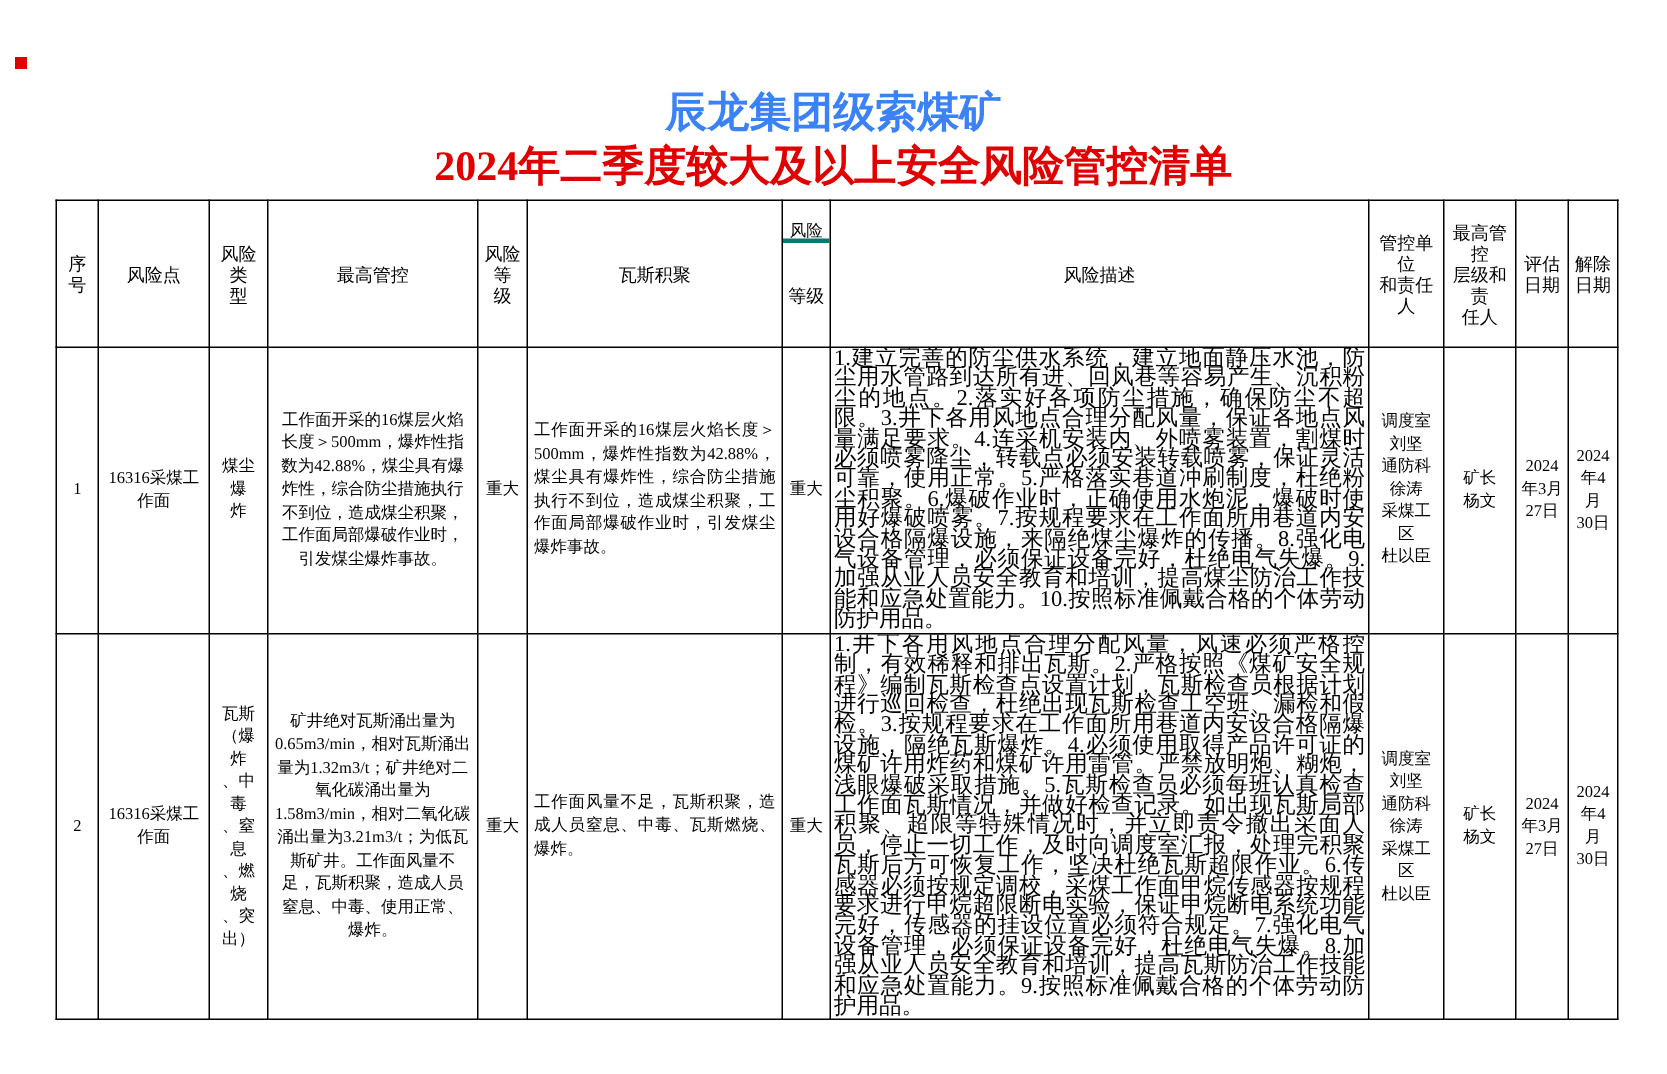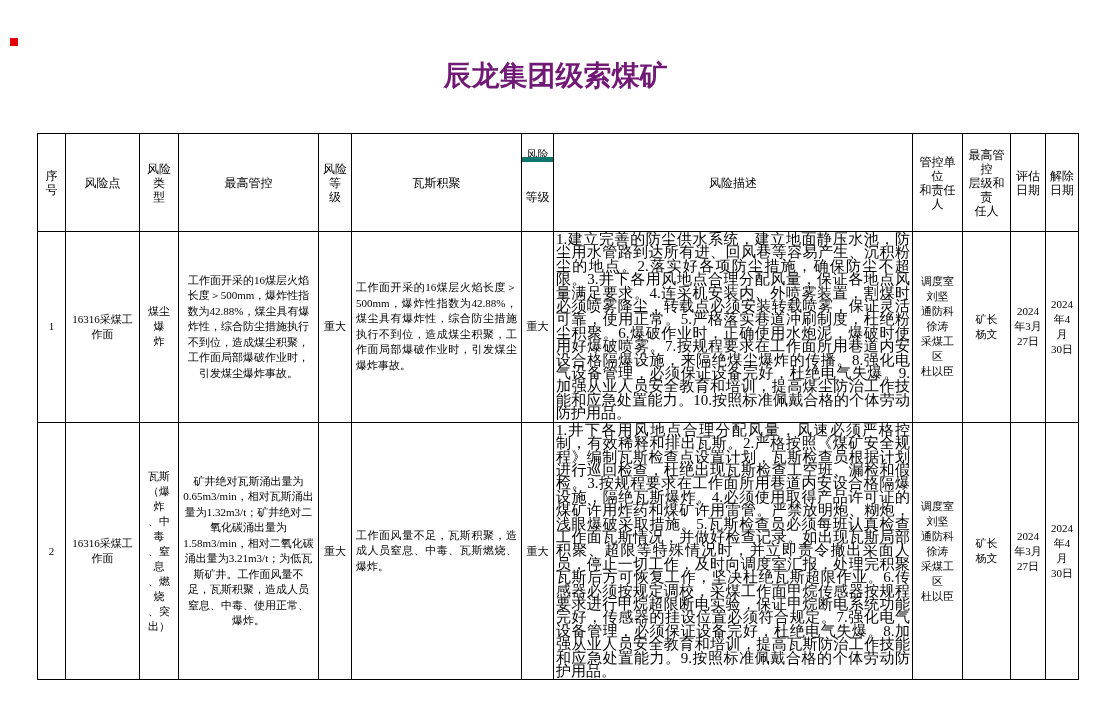--- a/index.html
+++ b/index.html
@@ -17,33 +17,34 @@
     border-collapse:collapse; table-layout:fixed;
   }
   .sheet th, .sheet td {
     border:1px solid #000; padding:1px 3px;
     font-size:11px; font-weight:normal; line-height:15px;
     text-align:center; vertical-align:middle;
     white-space:pre-line; overflow:hidden; word-break:break-word;
   }
   .sheet th { font-size:12px; line-height:14px; }
   th.split-cell { padding:0; vertical-align:top; }
-  .split-top { height:14px; line-height:13px; border-bottom:5px solid #0f766e; font-size:11px; overflow:hidden; }
+  .split-top { height:14px; line-height:13px; border-bottom:3px solid #0f766e; font-size:11px; overflow:hidden; }
   .split-bottom { height:41px; display:flex; align-items:center; justify-content:center;font-family:Liberation Serif, serif; }
   td.measures-cell { text-align:justify; line-height:13.4px; padding:1px 2px; font-size:15px; }
   td.hazard-cell { text-align:justify; line-height:15.5px; padding:1px 4px; }
   td.desc-cell { line-height:15.5px; padding:1px 4px; }
 </style>
 </head>
 <body>
 
 <div class="red-marker" style="background: rgb(224, 0, 0);"></div>
 
 <div class="titles">
-  <div class="doc-title" style="color: #701a75;">辰龙集团级索煤矿</div>
+  <div class="doc-title" style="color: #3b82f6;">辰龙集团级索煤矿</div>
+  <div class="doc-title" style="color: rgb(224, 0, 0);">2024年二季度较大及以上安全风险管控清单</div>
 </div>
 
 <table class="sheet">
   <colgroup>
     <col style="width:28px">
       <col style="width:74px">
       <col style="width:39px">
     <col style="width:140px">
       <col style="width:33px">
       <col style="width:170px">

